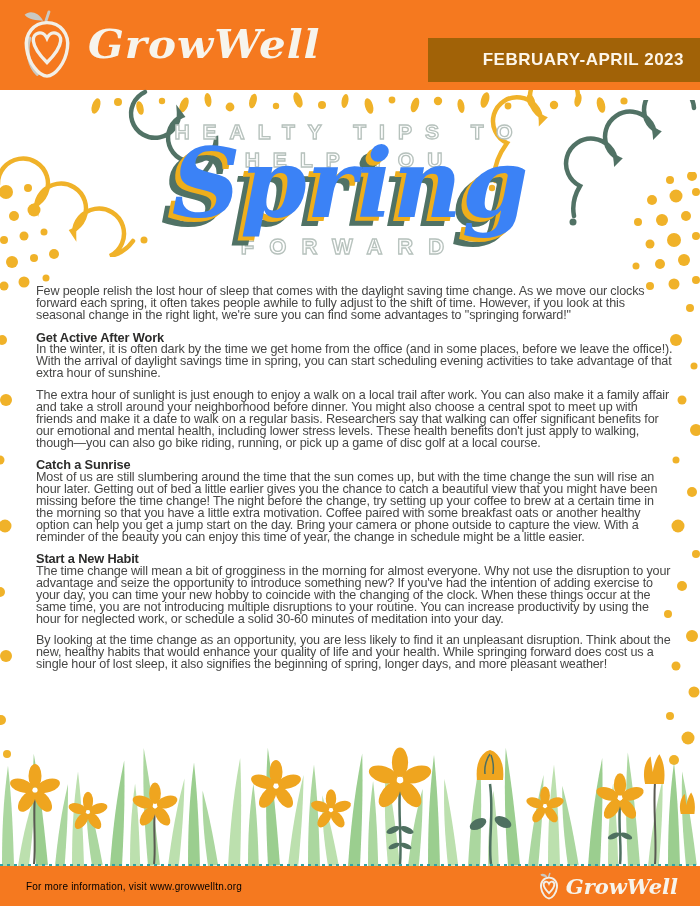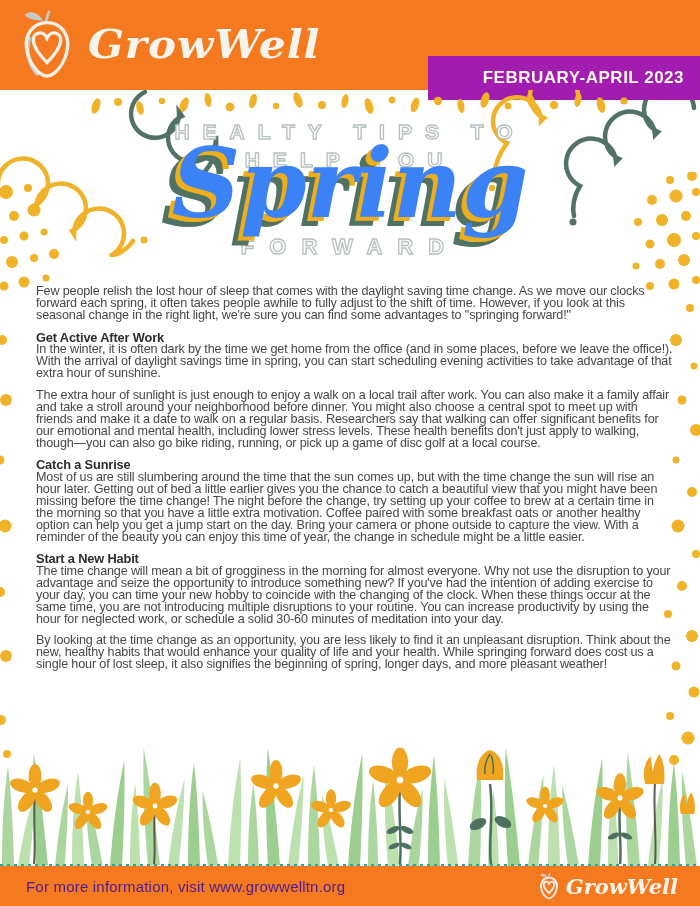--- a/index.html
+++ b/index.html
@@ -14,22 +14,22 @@
   .header {
     position:absolute; top:0; left:0; width:700px; height:90px;
     background:#f5791f;
   }
   .header-logo { position:absolute; left:14px; top:8px; display:flex; align-items:center; gap:8px; }
   .logo-text {
     font-family:"DejaVu Serif", serif; font-style:italic; font-weight:bold;
     color:#f7f4ec; font-size:42px; letter-spacing:1px; transform:scaleY(.95);
   }
   .date-box {
-    position:absolute; right:0; top:56px; width:272px; height:44px;
-    background:#a21caf; display:flex; align-items:center; justify-content:flex-end;
+    position:absolute; right:0; top:38px; width:272px; height:44px;
+    background:#a16207; display:flex; align-items:center; justify-content:flex-end;
     padding-right:16px;
   }
   .date-text { color:#fdf6ea; font-size:17px; font-weight:bold; letter-spacing:.5px; }
   
   .deco { position:absolute; pointer-events:none; }
   .yellow-stroke { fill:none; stroke:#f0b229; stroke-width:4.5; stroke-linecap:round; }
   .green-stroke  { fill:none; stroke:#517265; stroke-width:4.5; stroke-linecap:round; }
   .ydot { fill:#f0b229; } .gdot { fill:#517265; }
   
   .title-block { position:absolute; top:110px; left:0; width:700px; height:178px; text-align:center; }
@@ -64,21 +64,21 @@
   .fringe {
     position:absolute; left:0; bottom:36px; width:700px; height:6px;
     background:repeating-linear-gradient(90deg,#2fa3a3 0 3px, transparent 3px 7px);
   }
   
   .footer {
     position:absolute; left:0; bottom:0; width:700px; height:40px;
     background:#f5791f; display:flex; align-items:center; justify-content:space-between;
     padding:0 22px 0 26px;
   }
-  .footer-text { color:#4c1d95; font-size:15px; letter-spacing:.2px; }
+  .footer-text { color:#000000; font-size:10px; letter-spacing:.2px; }
   .footer-logo { display:flex; align-items:center; gap:5px; }
   .footer-logo-text {
     font-family:"DejaVu Serif", serif; font-style:italic; font-weight:bold;
     color:#f7f4ec; font-size:21px;
   }
 </style>
 </head>
 <body>
 
 <div class="page">

